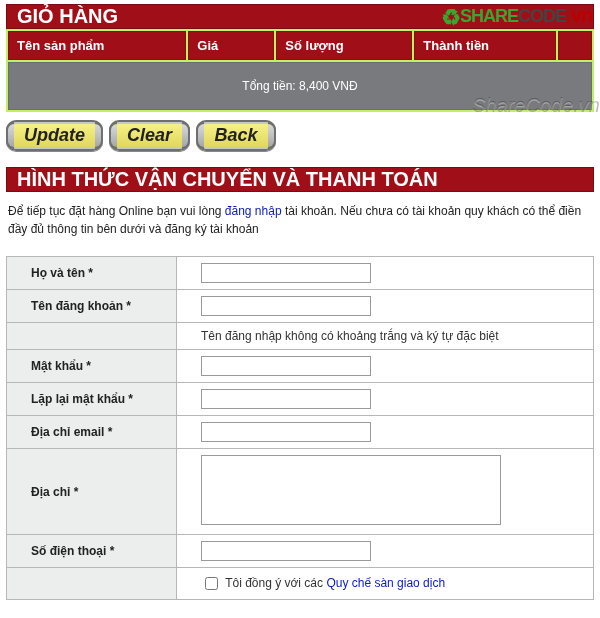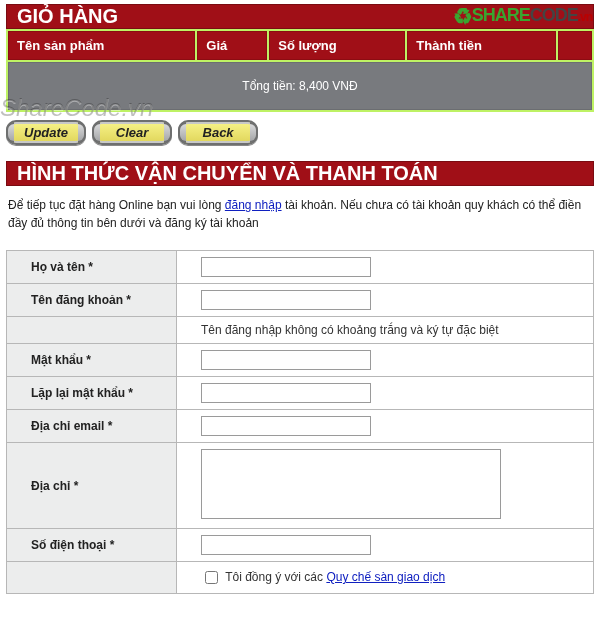--- a/index.html
+++ b/index.html
@@ -4,77 +4,77 @@
 <style>
   * { box-sizing: border-box; }
   html, body { margin:0; padding:0; }
   body { font-family: Arial, Helvetica, sans-serif; font-size:12px; color:#333; background:#fff; width:600px; }
   .wrap { padding:4px 6px 20px 6px; position:relative; }
 
   .topbrand { position:absolute; top:4px; right:8px; font-size:18px; font-weight:bold; letter-spacing:-1px; }
   .topbrand .ic { color:#3aa52f; font-size:22px; vertical-align:-3px; display:inline-block; }
   .topbrand .g { color:#3aa52f; }
   .topbrand .d { color:#444; }
-  .topbrand .r { color:#b00; font-size:12px;margin-top:36px; }
+  .topbrand .r { color:#b00; font-size:20px;margin-top:36px; }
 
   .hdr { background:#a00f17; color:#fff; font-weight:bold; padding:0 10px; font-size:20px; border:1px solid #7a0b11; }
 
   table.cart { width:100%; border-collapse:separate; border-spacing:2px; background:#bef264; }
   table.cart th { background:#a00f17; color:#fff; text-align:left; padding:6px 8px; font-size:13px; border:1px solid #8c0c12; }
   table.cart td { background:#e2e3e4; padding:6px 8px; font-size:12px; color:#333; border:1px solid #cfd0d1; }
   table.cart td.blank { background:#fff; border:1px solid #eee; }
   table.cart td.totrow { background:#787a7e; color:#fff; text-align:center; padding:16px 4px; border:1px solid #6b6d71; }
   .qty-inp { width:60px; padding:2px 4px; border:1px solid #888; background:#fff; }
   .del { color:#1020c0; text-decoration:underline; cursor:pointer; }
 
   .btnrow { padding:8px 0 2px 0; display:flex; gap:6px; }
   .btn3d {
     display:inline-flex; align-items:center; justify-content:center;
     min-width:80px; padding:3px 16px;
     background:linear-gradient(#f7f389,#e0d55a);
     border:2px solid #6e6f6f;
     border-radius:10px;
     box-shadow: inset 0 0 0 2px #c7c8c8, 0 1px 0 #888;
-    font-weight:bold; font-style:italic; color:#222; font-size:13px;
+    font-weight:bold; font-style:italic; color:#222; font-size:18px;
     cursor:pointer; position:relative;
   }
   .btn3d .end { position:absolute; top:0; bottom:0; width:8px; background:linear-gradient(#d9dadb,#a5a6a8); }
   .btn3d .end.l { left:-2px; border-radius:8px 0 0 8px; border:2px solid #6e6f6f; border-right:none; }
   .btn3d .end.r { right:-2px; border-radius:0 8px 8px 0; border:2px solid #6e6f6f; border-left:none; }
 
-  .watermark { position:absolute; left:0; right:0; text-align:left; color:rgba(0,0,0,0.25); font-size:24px; font-style:italic; pointer-events:none; text-shadow:0 1px 0 rgba(255,255,255,0.4); }
+  .watermark { position:absolute; left:0; right:0; text-align:right; color:rgba(0,0,0,0.25); font-size:20px; font-style:italic; pointer-events:none; text-shadow:0 1px 0 rgba(255,255,255,0.4); }
   .wm1 { top:94px; }
 
   .formtbl { width:100%; border-collapse:collapse; margin-top:12px; }
   .formtbl td { border:1px solid #b7b7b7; padding:6px 24px; font-size:12px; vertical-align:middle; }
   .formtbl td.lab { width:170px; background:#eceded; font-weight:bold; color:#222; }
   .formtbl td.full { background:#fff; }
   .txt { width:170px; padding:2px 3px; border:1px solid #9a9a9a; font-size:12px; }
   .txtarea { width:300px; height:70px; padding:3px; border:1px solid #9a9a9a; font-size:12px; resize:none; }
   .hint { color:#333; }
-  .lnk { color:#1020c0; text-decoration:underline; cursor:pointer; }
+  .lnk { color:#1020c0; cursor:pointer; }
   .intro { padding:10px 2px 6px 2px; line-height:1.5; font-size:12px; color:#222; }
   .agree-row td { text-align:left; }
   .chk { vertical-align:middle; margin-right:4px; }
 </style>
 </head>
 <body>
 
 <div class="wrap">
   <div class="topbrand">
     <span class="ic">♻</span><span class="g">SHARE</span><span class="d">CODE</span><span class="r">.vn</span>
   </div>
 
   <div class="hdr">GIỎ HÀNG</div>
 
   <table class="cart">
     <tbody>
         <tr>
       <th>Tên sản phẩm</th>
-      <th style="width:70px">Giá</th>
+      <th style="width:86px">Giá</th>
       <th style="width:136px">Số lượng</th>
       <th>Thành tiền</th>
       <th style="width:34px"></th>
     </tr>
     <tr>
       <td class="totrow" colspan="5">Tổng tiền: 8,400 VNĐ</td>
     </tr>
   </tbody>
     </table>
 

